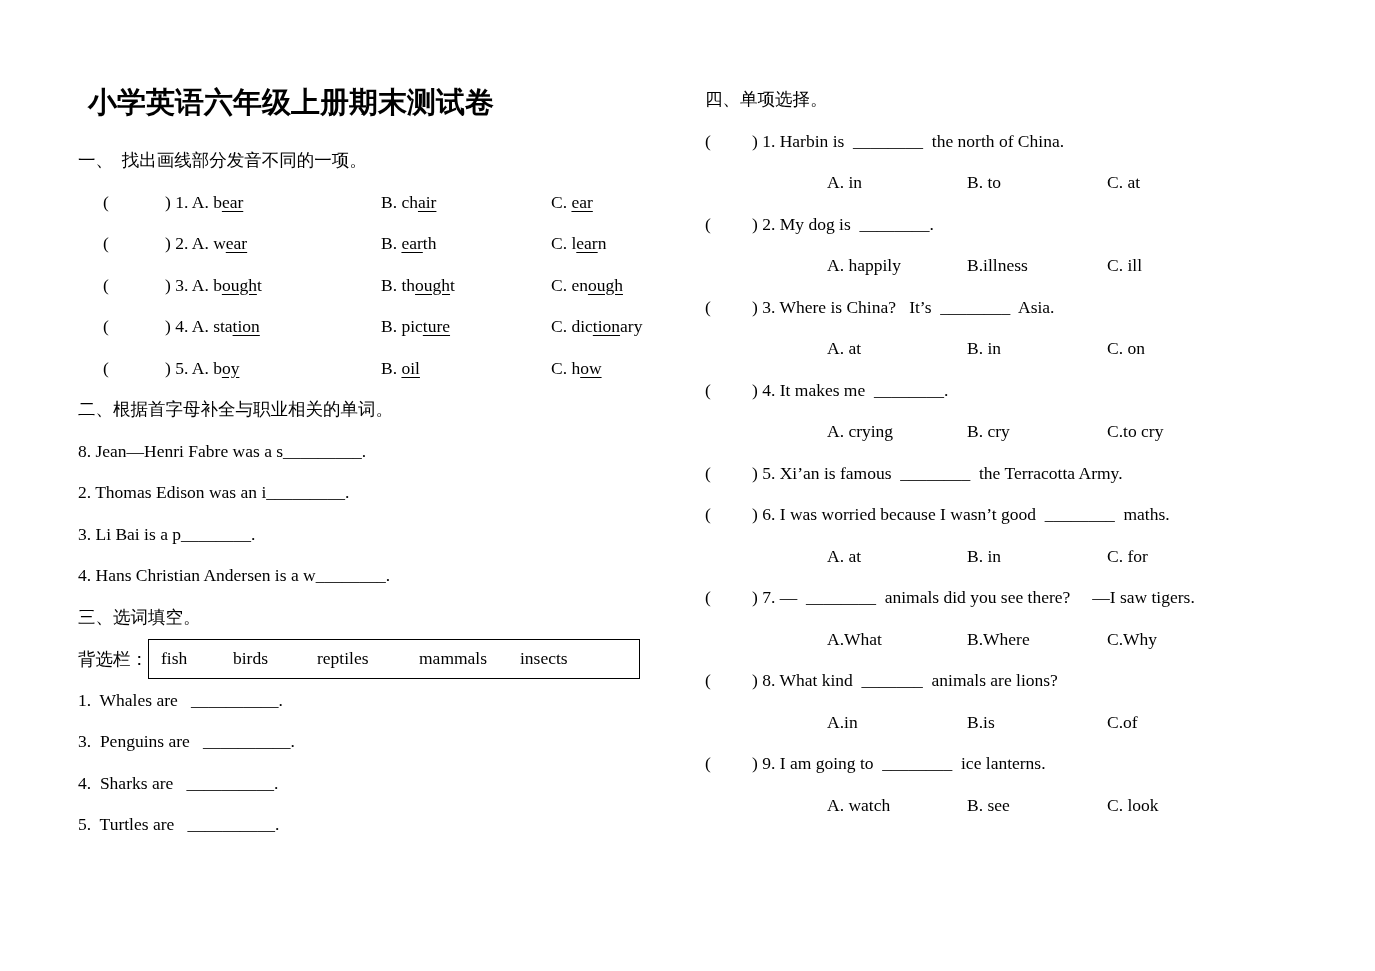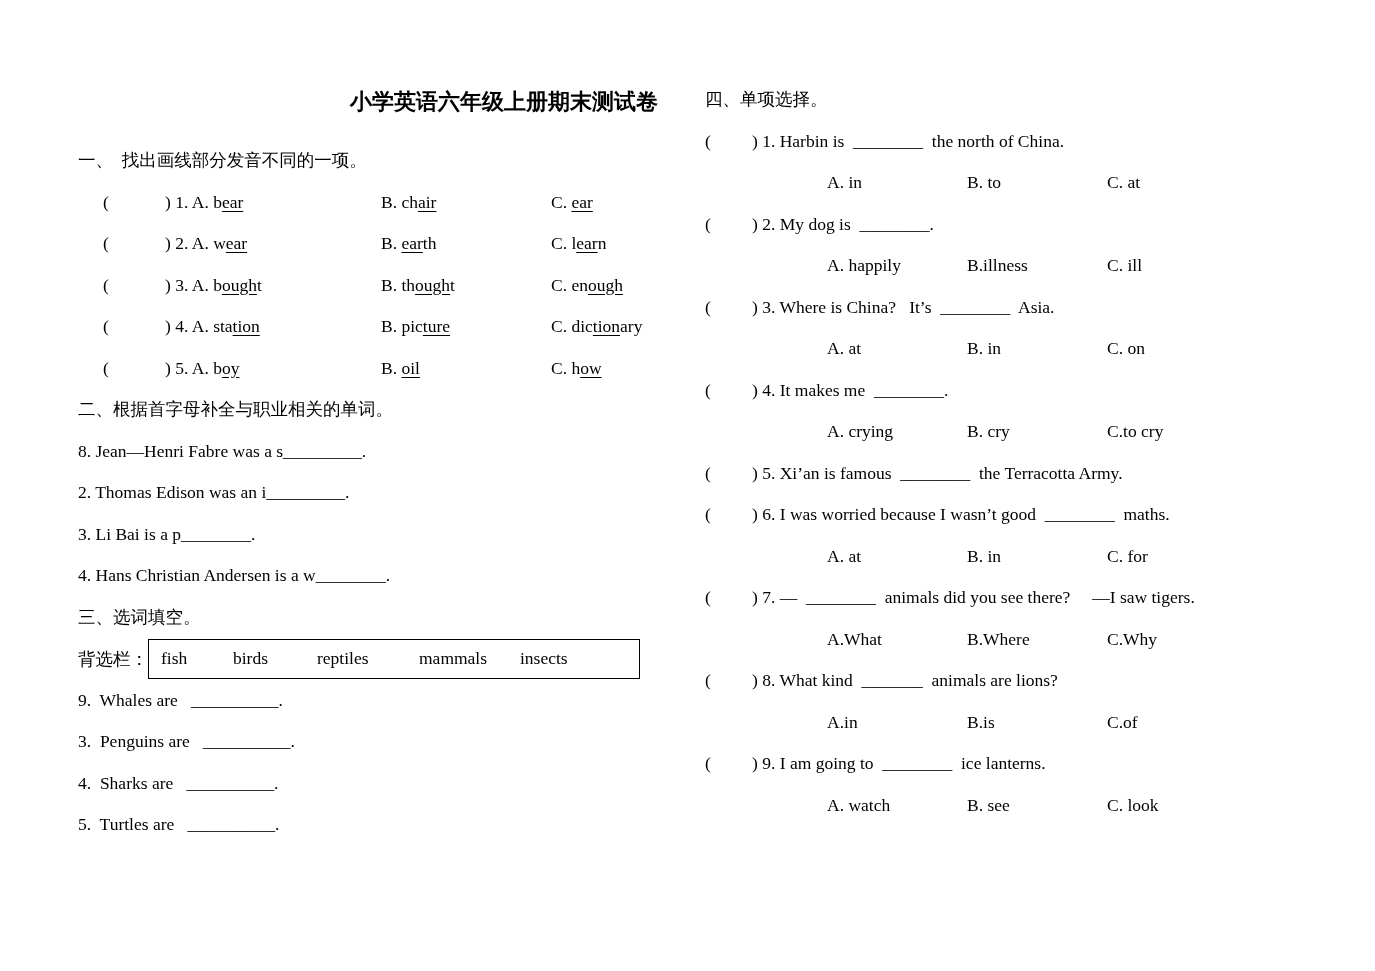--- a/index.html
+++ b/index.html
@@ -11,26 +11,25 @@
     font-family:"Liberation Serif", serif;
     font-size:17.5px;
     overflow:hidden;
   }
   .col{position:absolute;}
   .col-left{left:78px;top:84px;width:580px;}
   .col-right{left:705px;top:79px;width:560px;}
   .title{
     font-family:"Liberation Sans", sans-serif;
     font-weight:700;
-    font-size:22px;
+    font-size:29px;
     line-height:36px;
     height:36px;
     margin:0 0 20px 10px;
     white-space:nowrap;
-    text-align:right;
   }
   .row{
     height:41.5px;
     line-height:41.5px;
     white-space:pre;
   }
   .pind{padding-left:25px;}
   .pp{display:inline-block;width:62px;}
   .pa{display:inline-block;width:180px;}
   .pb{display:inline-block;width:170px;margin-left:36px;}
@@ -91,21 +90,21 @@
 
     <div class="row">三、选词填空。</div>
 
     <div class="box-row">
       <span class="box-label">背选栏：</span>
       <span class="word-box">
         <span class="w1">fish</span><span class="w2">birds</span><span class="w3">reptiles</span><span class="w4">mammals</span><span class="w5">insects</span>
       </span>
     </div>
 
-    <div class="row">9.  Whales are   __________.</div>
+    <div class="row">1.  Whales are   __________.</div>
     <div class="row">3.  Penguins are   __________.</div>
     <div class="row">4.  Sharks are   __________.</div>
     <div class="row">5.  Turtles are   __________.</div>
 
   </div>
 
   <div class="col col-right">
 
     <div class="row">四、单项选择。</div>
 

